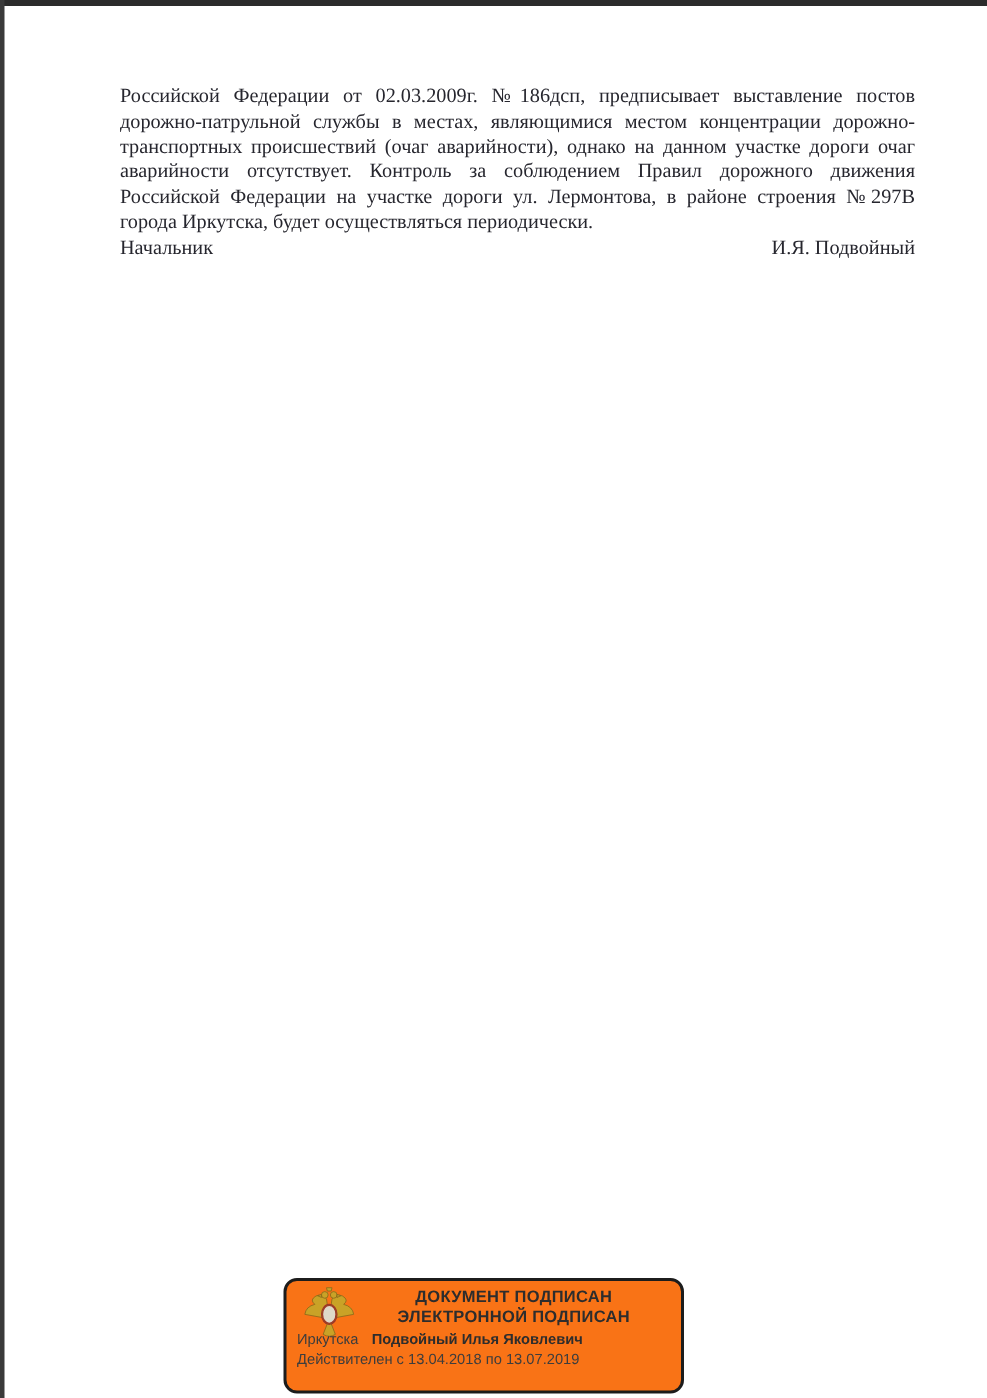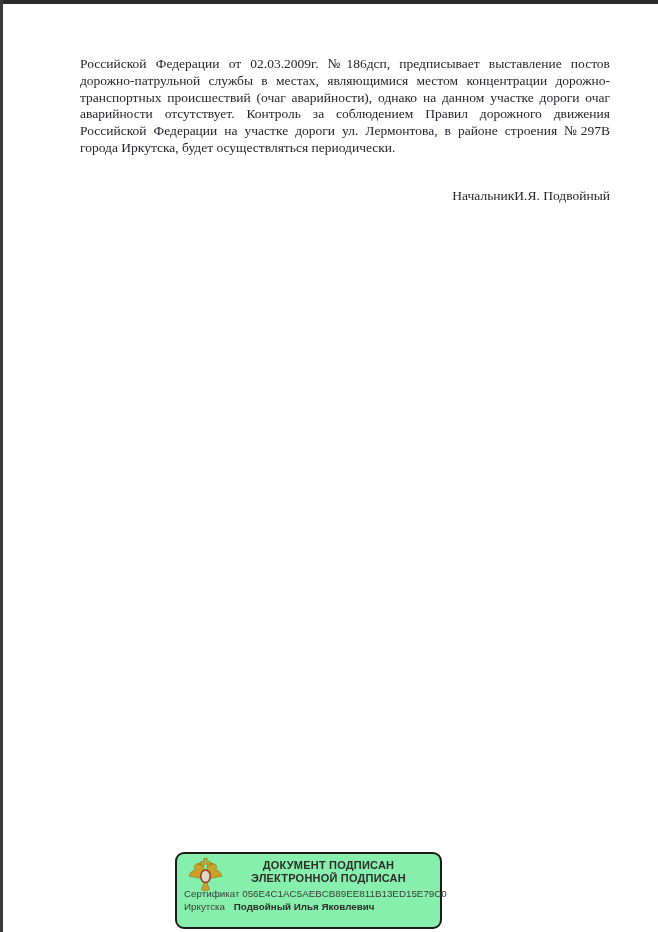--- a/index.html
+++ b/index.html
@@ -35,36 +35,35 @@
     color: #26262e;
     font-size: 13.5px;
     line-height: 16.8px;
   }
   .para {
     margin: 0;
     text-align: justify;
     text-justify: inter-word;
   }
   .sign-row {
-    margin-top: 31px;
     display: flex;
-    justify-content: flex-end;
+    justify-content: space-between;
     align-items: baseline;
   }
   
   .stamp {
     position: absolute;
-    left: 175px;
+    left: 189px;
     top: 852px;
     width: 267px;
     height: 77px;
     box-sizing: border-box;
     border: 2.5px solid #1c1c1c;
     border-radius: 9px;
-    background: #86efac;
+    background: #f97316;
     font-family: "Liberation Sans", sans-serif;
     color: #3d3d3d;
   }
   .stamp .emblem {
     position: absolute;
     left: 10px;
     top: 3px;
     width: 37px;
     height: 37px;
     display: block;
@@ -137,24 +136,21 @@
       </svg>
     </span>
 
     <div class="stamp-title">
       <div>ДОКУМЕНТ ПОДПИСАН</div>
       <div>ЭЛЕКТРОННОЙ ПОДПИСАН</div>
     </div>
 
     <div class="stamp-lines">
       <div>
-        <span>Сертификат</span>
-        <span>056E4C1AC5AEBCB89EE811B13ED15E79C0</span>
-      </div>
-      <div>
         <span>Иркутска</span>
         <span class="bold owner-name">Подвойный Илья Яковлевич</span>
       </div>
+      <div>Действителен с 13.04.2018 по 13.07.2019</div>
     </div>
 
   </div>
 
 </div>
 
 </body></html>

